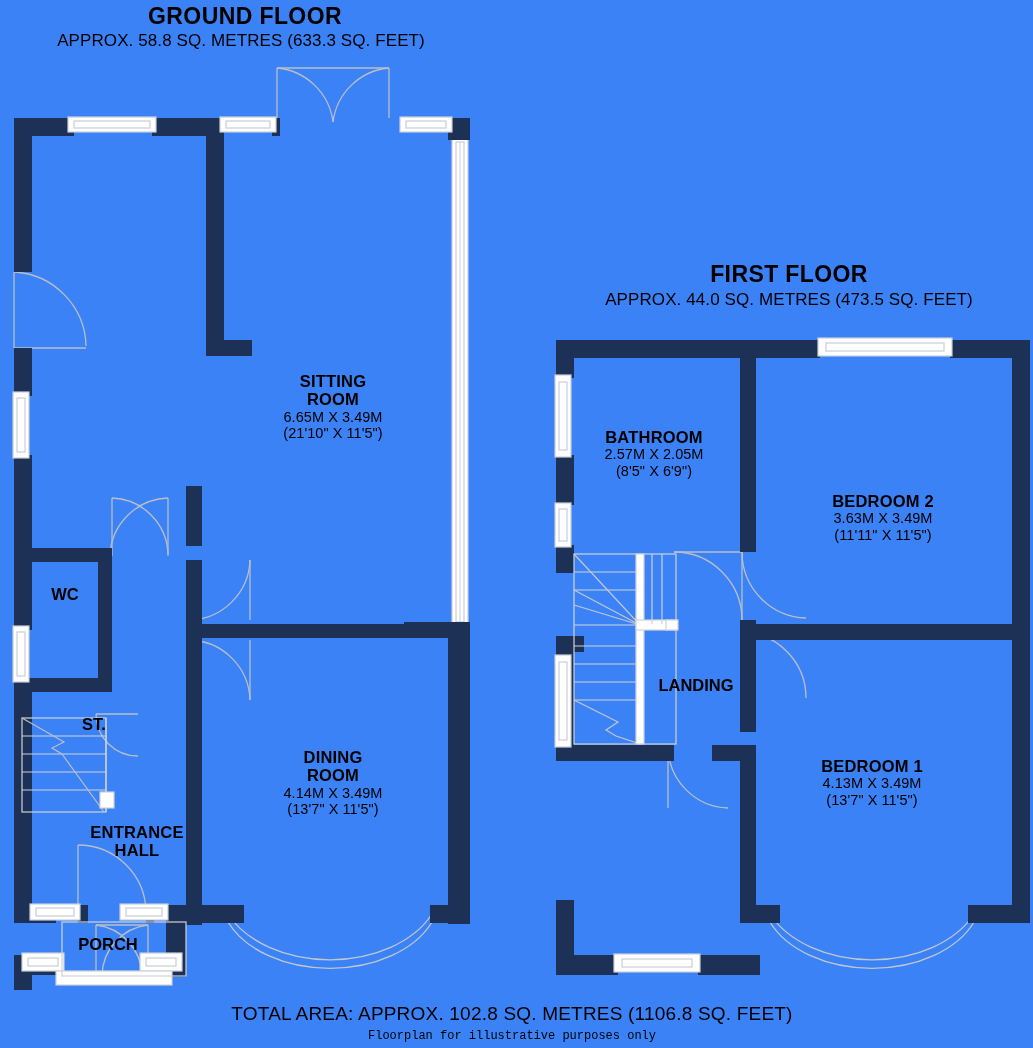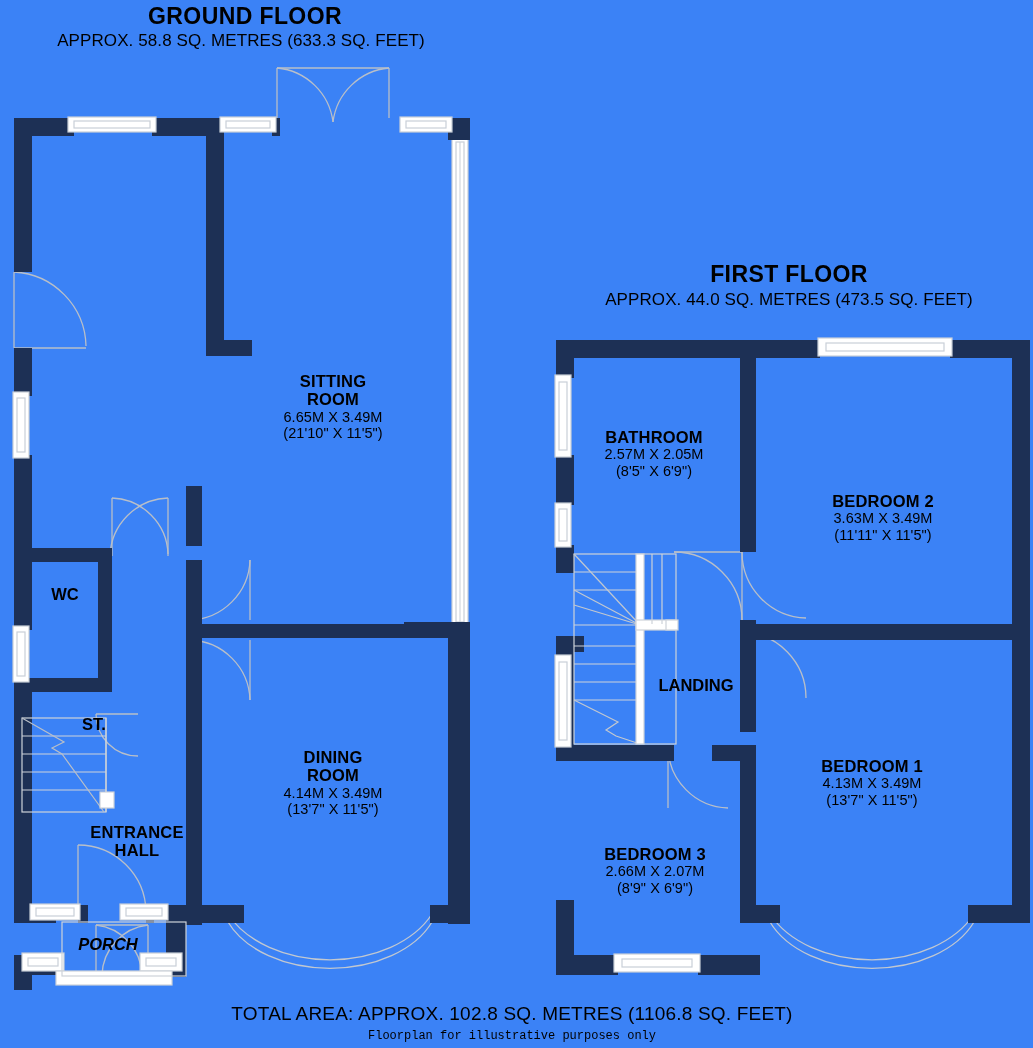--- a/index.html
+++ b/index.html
@@ -333,21 +333,21 @@
     <div class="room-name">ROOM</div>
     <div class="room-dims">4.14M X 3.49M</div>
     <div class="room-dims">(13'7" X 11'5")</div>
   </div>
 
   <div class="txt ctr" style="left:137px; top:823px;">
     <div class="room-name">ENTRANCE</div>
     <div class="room-name">HALL</div>
   </div>
 
-  <div class="txt ctr" style="left:108px; top:935px;font-style:italic;">
+  <div class="txt ctr" style="left:108px; top:935px;">
     <div class="room-small">PORCH</div>
   </div>
 
   <div class="txt floor-title ctr" style="left:789px; top:262px;text-align:center;">FIRST FLOOR</div>
   <div class="txt floor-sub ctr" style="left:789px; top:290px;">APPROX. 44.0 SQ. METRES (473.5 SQ. FEET)</div>
 
   <div class="txt ctr" style="left:654px; top:428px;">
     <div class="room-name">BATHROOM</div>
     <div class="room-dims">2.57M X 2.05M</div>
     <div class="room-dims">(8'5" X 6'9")</div>
@@ -362,22 +362,17 @@
   <div class="txt ctr" style="left:696px; top:676px;">
     <div class="room-small">LANDING</div>
   </div>
 
   <div class="txt ctr" style="left:872px; top:757px;">
     <div class="room-name">BEDROOM 1</div>
     <div class="room-dims">4.13M X 3.49M</div>
     <div class="room-dims">(13'7" X 11'5")</div>
   </div>
 
-  <div class="txt ctr" style="left:655px; top:845px;">
-    <div class="room-name">BEDROOM 3</div>
-    <div class="room-dims">2.66M X 2.07M</div>
-    <div class="room-dims">(8'9" X 6'9")</div>
-  </div>
 
   <div class="txt total-area ctr" style="left:512px; top:1003px;">TOTAL AREA: APPROX. 102.8 SQ. METRES (1106.8 SQ. FEET)</div>
   <div class="txt disclaimer ctr" style="left:512px; top:1030px;">Floorplan for illustrative purposes only</div>
 
 </div>
 
 </body></html>

